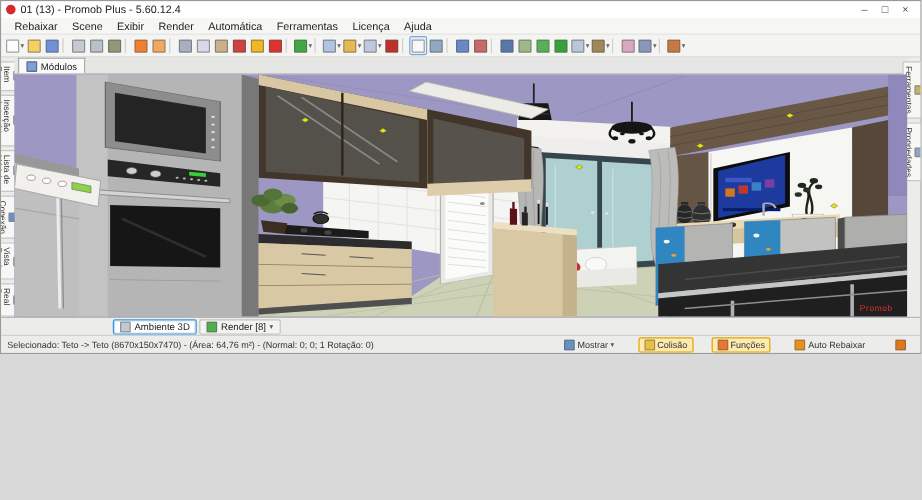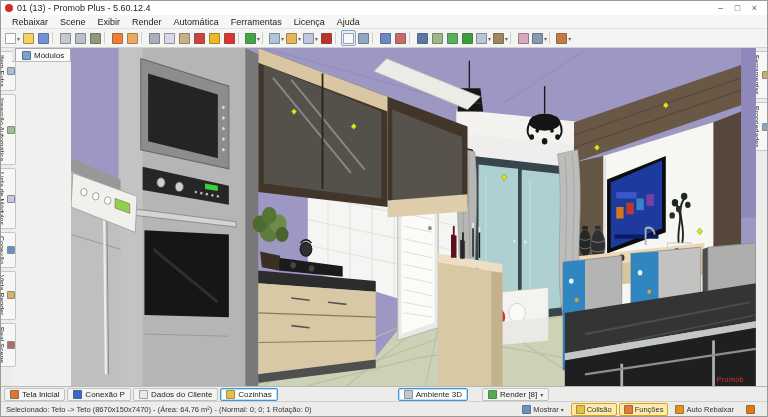--- a/index.html
+++ b/index.html
@@ -1,17 +1,17 @@
 <!DOCTYPE html>
 <html><head>
 <meta charset="utf-8">
 <style>
   html,body{margin:0;padding:0;background:#d8d8d8;}
   body{width:768px;height:417px;font-family:"Liberation Sans",sans-serif;-webkit-font-smoothing:antialiased;}
-  .window{width:768px;height:417px;display:flex;flex-direction:column;background:#f0f0ee;border:1px solid #9a9a9a;box-sizing:border-box;overflow:hidden;}
+  .window{width:768px;height:295px;display:flex;flex-direction:column;background:#f0f0ee;border:1px solid #9a9a9a;box-sizing:border-box;overflow:hidden;}
 
   
   .titlebar{height:14px;background:#ffffff;display:flex;align-items:center;gap:4px;padding:0 4px;font-size:9px;color:#222;flex:0 0 auto;}
   .logo{width:8px;height:8px;border-radius:50%;flex:0 0 auto;}
   .title-text{white-space:nowrap;}
   .win-controls{margin-left:auto;display:flex;}
   .winbtn{width:17px;text-align:center;font-size:9px;color:#555;line-height:14px;}
 
   
   .menubar{height:13px;background:#f6f6f4;border-bottom:1px solid #e2e2e0;display:flex;align-items:center;padding:0 5px;font-size:9px;color:#222;flex:0 0 auto;}
@@ -24,36 +24,36 @@
   .tbico .cr{display:none;font-size:6px;color:#666;margin-left:1px;}
   .tbico.has-caret .cr{display:inline;}
   .tbico.active{border-color:#7aa7d8;background:#e4eefb;}
   .tbico.sep{min-width:4px;width:4px;height:12px;border:none;border-left:1px solid #cfcfcd;border-radius:0;margin:0 1px;}
 
   
   .mainrow{flex:1;display:flex;min-height:0;}
   .vstrip{width:11px;background:#ececea;display:flex;flex-direction:column;align-items:center;gap:3px;padding-top:3px;flex:0 0 auto;}
   .vtab{writing-mode:vertical-rl;font-size:7px;color:#333;background:#f7f7f5;border:1px solid #c6c6c4;border-radius:2px;padding:3px 0;display:flex;flex-direction:column;align-items:center;gap:2px;}
   .vtab .vchip{width:6px;height:6px;border:1px solid #8a8a88;border-radius:1px;}
-  .center-col{flex:1;display:flex;flex-direction:row;min-width:0;}
+  .center-col{flex:1;display:flex;flex-direction:column;min-width:0;}
   .docstrip{height:13px;background:#e6e6e4;border-bottom:1px solid #bcbcba;display:flex;align-items:flex-end;padding-left:3px;flex:0 0 auto;}
   .doctab{height:12px;background:#fafaf8;border:1px solid #a8a8a6;border-bottom:none;font-size:8px;color:#222;display:flex;align-items:center;gap:3px;padding:0 6px;}
   .doctab .chip{width:7px;height:7px;background:#7aa0d4;border:1px solid #5a6a90;border-radius:1px;}
   .viewport{flex:1;position:relative;background:#9d97c3;overflow:hidden;}
   .viewport svg{position:absolute;inset:0;width:100%;height:100%;}
   .watermark{position:absolute;right:12px;bottom:3px;font-size:7px;color:#e03030;letter-spacing:.5px;}
 
   
   .bottom1{height:14px;background:#ececea;border-top:1px solid #b8b8b6;display:flex;align-items:center;padding:0 3px;gap:2px;font-size:8px;color:#222;flex:0 0 auto;}
   .btab{display:flex;align-items:center;gap:3px;padding:1px 5px;border:1px solid #c2c2c0;background:#f3f3f1;border-radius:2px;white-space:nowrap;}
   .btab .chip{width:7px;height:7px;border:1px solid rgba(90,90,90,.5);border-radius:1px;}
   .btab .cr{display:none;font-size:6px;color:#555;}
   .btab.has-caret .cr{display:inline;}
   .btab.active{background:#ffffff;border-color:#3b95d8;box-shadow:inset 0 0 0 1px #bfe0f8;}
-  .bt-center{display:flex;gap:14px;margin-left:118px;}
+  .bt-center{display:flex;gap:2px;margin-left:90px;}
   .bottom2{height:13px;background:#ececea;display:flex;align-items:center;padding:0 5px;gap:2px;font-size:8px;color:#222;flex:0 0 auto;}
   .statusbar{height:14px;background:#ececea;border-top:1px solid #cfcfcd;display:flex;align-items:center;font-size:7.5px;color:#333;padding:0 5px;gap:3px;flex:0 0 auto;}
   .status-text{flex:1;white-space:nowrap;overflow:hidden;text-overflow:ellipsis;}
   .sbtn{display:flex;align-items:center;gap:2px;padding:0 4px;height:11px;border:1px solid transparent;border-radius:2px;white-space:nowrap;}
   .sbtn .chip{width:7px;height:7px;border:1px solid rgba(90,90,90,.5);border-radius:1px;}
   .sbtn .cr{display:none;font-size:6px;color:#555;}
   .sbtn.has-caret .cr{display:inline;}
   .sbtn.toggled{background:#fdeab0;border-color:#dfa600;}
 </style>
 </head>
@@ -614,62 +614,39 @@
         <span>Ferramentas</span>
       </div>
         <div class="vtab">
         <span class="vchip" style="background: rgb(136, 168, 200);"></span>
         <span>Propriedades</span>
       </div>
       </div>
   </div>
 
   <div class="bottom1">
-    <div style="display:flex;gap:2px">
-
-    <div class="btab">
-        <span class="chip" style="background: rgb(216, 120, 48);"></span>
-        <span>Tela Inicial</span>
-
-      </div>
-        <div class="btab">
-        <span class="chip" style="background: rgb(56, 104, 192);"></span>
-        <span>Conexão P</span>
-
-      </div>
-        <div class="btab">
-        <span class="chip" style="background: rgb(232, 232, 232);"></span>
-        <span>Dados do Cliente</span>
-
-      </div>
-        <div class="btab active">
-        <span class="chip" style="background: rgb(232, 192, 64);"></span>
-        <span>Cozinhas</span>
-
-      </div>
-      </div>
     <div class="bt-center">
 
     <div class="btab active">
         <span class="chip" style="background: rgb(192, 200, 208);"></span>
         <span>Ambiente 3D</span>
 
       </div>
         <div class="btab has-caret">
         <span class="chip" style="background: rgb(80, 176, 80);"></span>
         <span>Render [8]</span>
         <span class="cr">▾</span>
       </div>
       </div>
   </div>
 
 
   <div class="statusbar">
     <span class="status-text">Selecionado: Teto -&gt; Teto (8670x150x7470) - (Área: 64,76 m²) - (Normal: 0; 0; 1 Rotação: 0)</span>
-    <div style="display:flex;gap:2px">
+    <div style="display:flex;gap:15px">
 
     <div class="sbtn has-caret">
         <span class="chip" style="background: rgb(104, 144, 192);"></span>
         <span>Mostrar</span>
         <span class="cr">▾</span>
       </div>
         <div class="sbtn toggled">
         <span class="chip" style="background: rgb(232, 192, 64);"></span>
         <span>Colisão</span>
 

